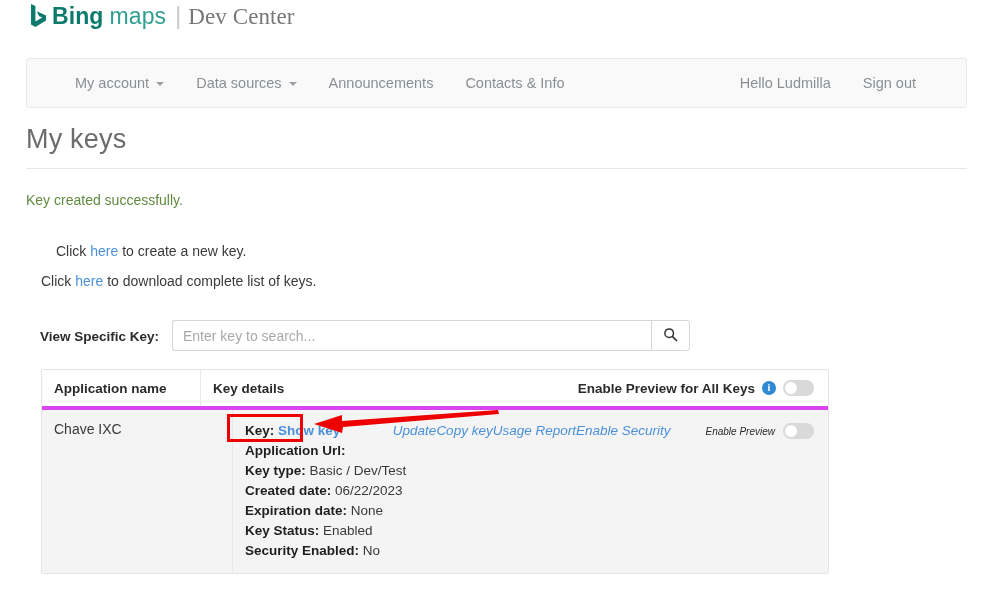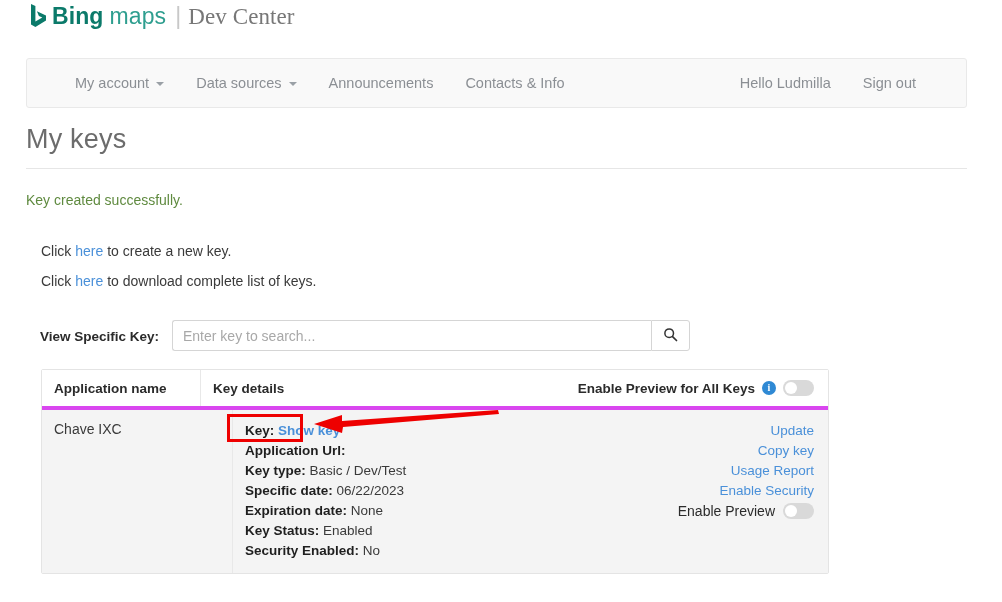--- a/index.html
+++ b/index.html
@@ -80,21 +80,21 @@
   }
 
   
   .status-msg {
     position:absolute; left:26px; top:192px;
     font-size:14px; color:#5f8a3f;
   }
 
   
   .click-line { position:absolute; left:41px; font-size:14px; color:#3a3a3a; }
-  .click-line.l1 { top:243px; }
+  .click-line.l1 { top:243px;margin-left:15px; }
   .click-line.l2 { top:273px; }
   .link { color:#4a90d9; text-decoration:none; cursor:pointer; }
 
   
   .search-label {
     position:absolute; left:40px; top:327px;
     width:120px;
     font-size:13.5px; font-weight:bold; color:#2b2b2b;
     line-height:19px;
   }
@@ -194,31 +194,31 @@
     font-size:13.5px;
     color:#3a3a3a;
     line-height:20px;
     white-space:nowrap;
   }
   .detail-line b { color:#1f1f1f; font-weight:bold; }
   .show-key-link { color:#4a90d9; font-weight:bold; cursor:pointer; text-decoration:none; }
 
   .actions-col {
     position:absolute; right:14px; top:11px;
-    display:flex; flex-direction:column; align-items:flex-end;
+    display:flex; flex-direction:row; align-items:flex-start;font-style:italic;
   }
   .action-link {
     color:#4a90d9; font-size:13.5px; line-height:20px;
     cursor:pointer; text-decoration:none;
   }
   .preview-row {
     display:flex; align-items:center; gap:8px;
     margin-top:2px;
   }
-  .preview-label { font-size:14px; color:#2b2b2b; }
+  .preview-label { font-size:10px; color:#2b2b2b;margin-left:35px; }
 
   
   .annot-box {
     position:absolute;
     left:227px; top:414px;
     width:76px; height:28px;
     border:3px solid #ee0000;
     pointer-events:none;
     z-index:20;
     background:transparent;
@@ -320,21 +320,21 @@
       </div>
       <div class="detail-line">
         <b>Application Url:</b>
         <span></span>
       </div>
       <div class="detail-line">
         <b>Key type:</b>
         <span>Basic / Dev/Test</span>
       </div>
       <div class="detail-line">
-        <b>Specific date:</b>
+        <b>Created date:</b>
         <span>06/22/2023</span>
       </div>
       <div class="detail-line">
         <b>Expiration date:</b>
         <span>None</span>
       </div>
       <div class="detail-line">
         <b>Key Status:</b>
         <span>Enabled</span>
       </div>

